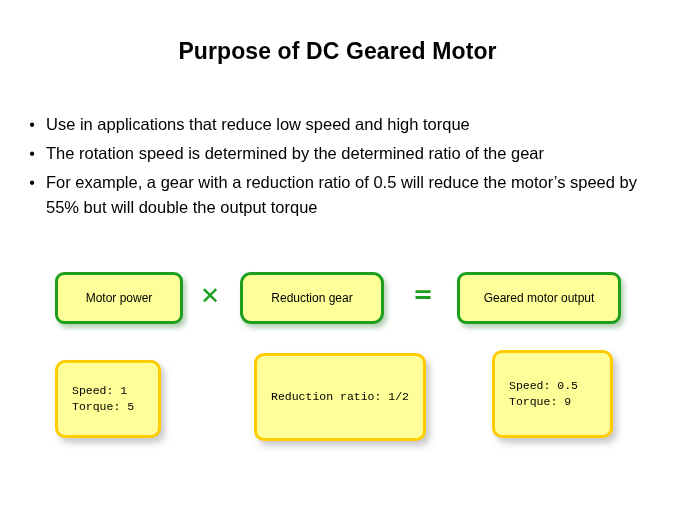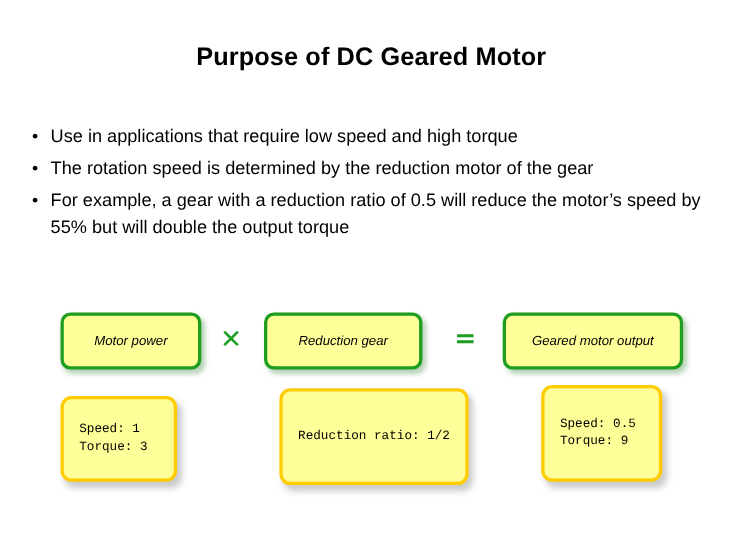--- a/index.html
+++ b/index.html
@@ -50,43 +50,42 @@
     color: #000000;
   }
   .bullet-text {
     font-size: 16.5px;
     line-height: 25px;
     color: #000000;
   }
   
   .green-row {
     position: absolute;
-    top: 284px;
+    top: 272px;
     left: 0;
     width: 601px;
     height: 56px;
-    font-style: italic;
   }
   .green-box {
     position: absolute;
     border: 3px solid #1e9e1e;
     background: #ffff99;
     border-radius: 9px;
     box-sizing: border-box;
     display: flex;
     align-items: center;
     justify-content: center;
     box-shadow: 3px 4px 5px rgba(120,170,120,0.55);
   }
   .green-box span {
     font-size: 12px;
     color: #000000;
   }
   #gbox-motor { left: 55px; top: 0; width: 128px; height: 52px; }
-  #gbox-reduction { left: 240px; top: 0; width: 144px; height: 52px; }
+  #gbox-reduction { left: 240px; top: 0; width: 144px; height: 52px; border-radius: 11px; }
   #gbox-output { left: 457px; top: 0; width: 164px; height: 52px; align-items: center; }
 
   .operator {
     position: absolute;
     font-size: 24px;
     font-weight: bold;
     color: #1e9e1e;
     font-family: "DejaVu Sans", sans-serif;
   }
   #op-times { left: 200px; top: 10px; }
@@ -113,37 +112,37 @@
     box-shadow: 4px 5px 6px rgba(150,150,150,0.5);
   }
   .yellow-box span {
     font-size: 11.5px;
     line-height: 16px;
     color: #000000;
     font-family: "Liberation Mono", monospace;
   }
   #ybox-left { left: 55px; top: 10px; width: 106px; height: 78px; }
   #ybox-mid { left: 234px; top: 3px; width: 172px; height: 88px; margin-left: 20px; }
-  #ybox-right { left: 492px; top: 0; width: 110px; height: 88px; }
+  #ybox-right { left: 492px; top: 0; width: 121px; height: 88px; }
 </style>
 </head>
 <body>
 
 <div class="slide">
 
   <div class="slide-title">Purpose of DC Geared Motor</div>
 
   <div class="bullets">
     <div class="bullet">
       <div class="bullet-dot">•</div>
-      <div class="bullet-text">Use in applications that require low speed and high torque</div>
+      <div class="bullet-text">Use in applications that reduce low speed and high torque</div>
     </div>
     <div class="bullet">
       <div class="bullet-dot">•</div>
-      <div class="bullet-text">The rotation speed is determined by the reduction motor of the gear</div>
+      <div class="bullet-text">The rotation speed is determined by the determined ratio of the gear</div>
     </div>
     <div class="bullet">
       <div class="bullet-dot">•</div>
       <div class="bullet-text">For example, a gear with a reduction ratio of 0.5 will reduce the motor’s speed by 55% but will double the output torque</div>
     </div>
   </div>
 
   <div class="green-row">
     <div class="green-box" id="gbox-motor">
       <span>Motor power</span>
@@ -154,21 +153,21 @@
     </div>
     <div class="operator" id="op-equals">=</div>
     <div class="green-box" id="gbox-output">
       <span>Geared motor output</span>
     </div>
   </div>
 
   <div class="yellow-row">
     <div class="yellow-box" id="ybox-left">
       <span>Speed: 1</span>
-      <span>Torque: 3</span>
+      <span>Torque: 5</span>
     </div>
     <div class="yellow-box" id="ybox-mid">
       <span>Reduction ratio: 1/2</span>
     </div>
     <div class="yellow-box" id="ybox-right">
       <span>Speed: 0.5</span>
       <span>Torque: 9</span>
     </div>
   </div>
 

